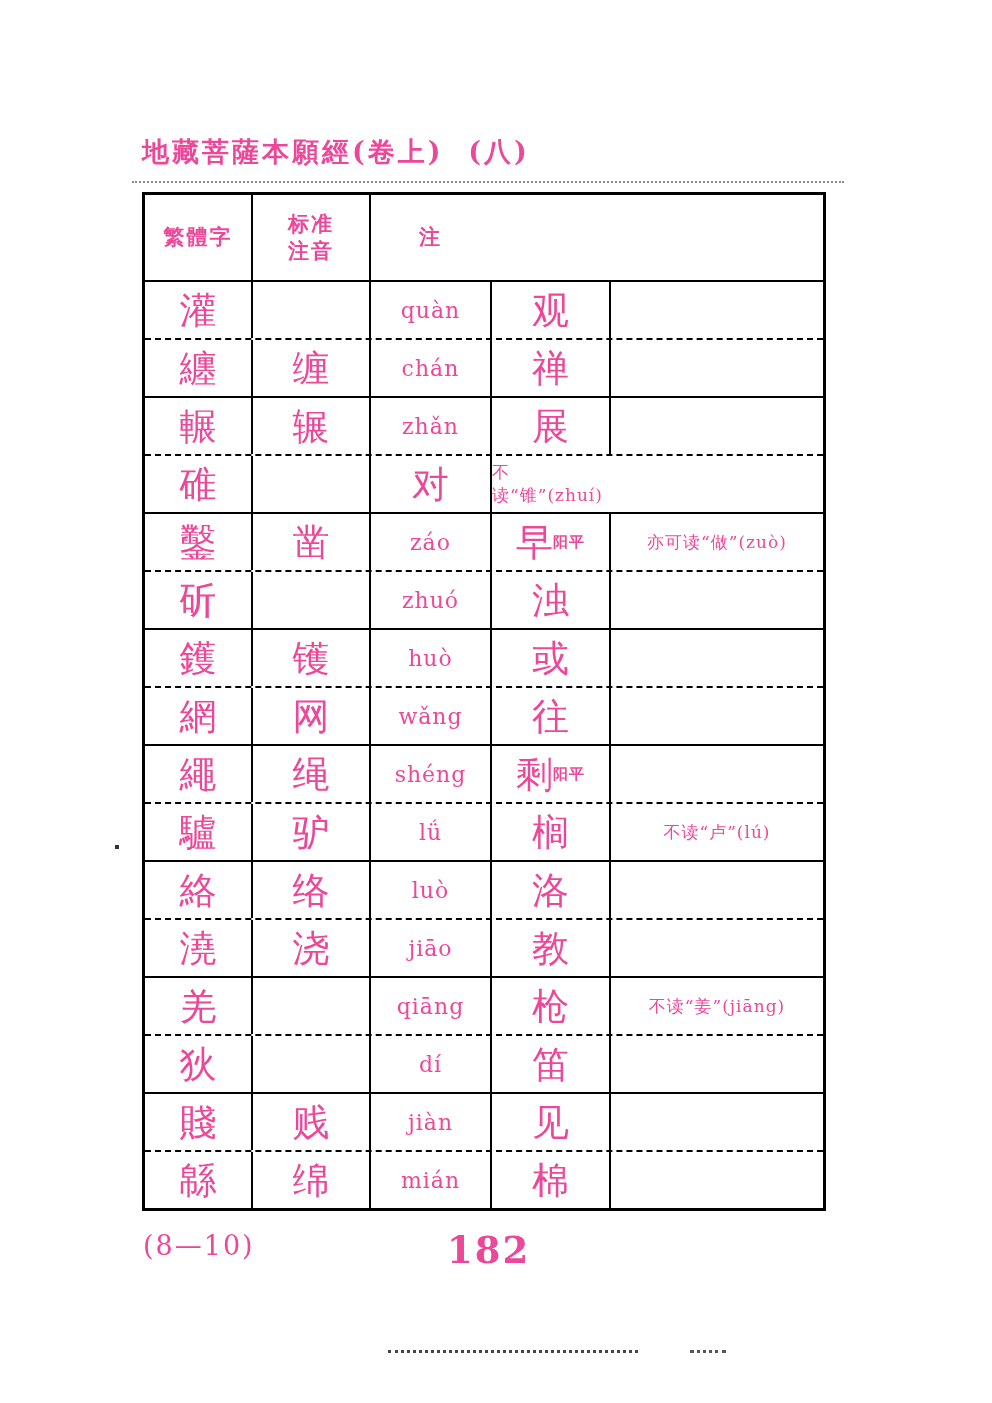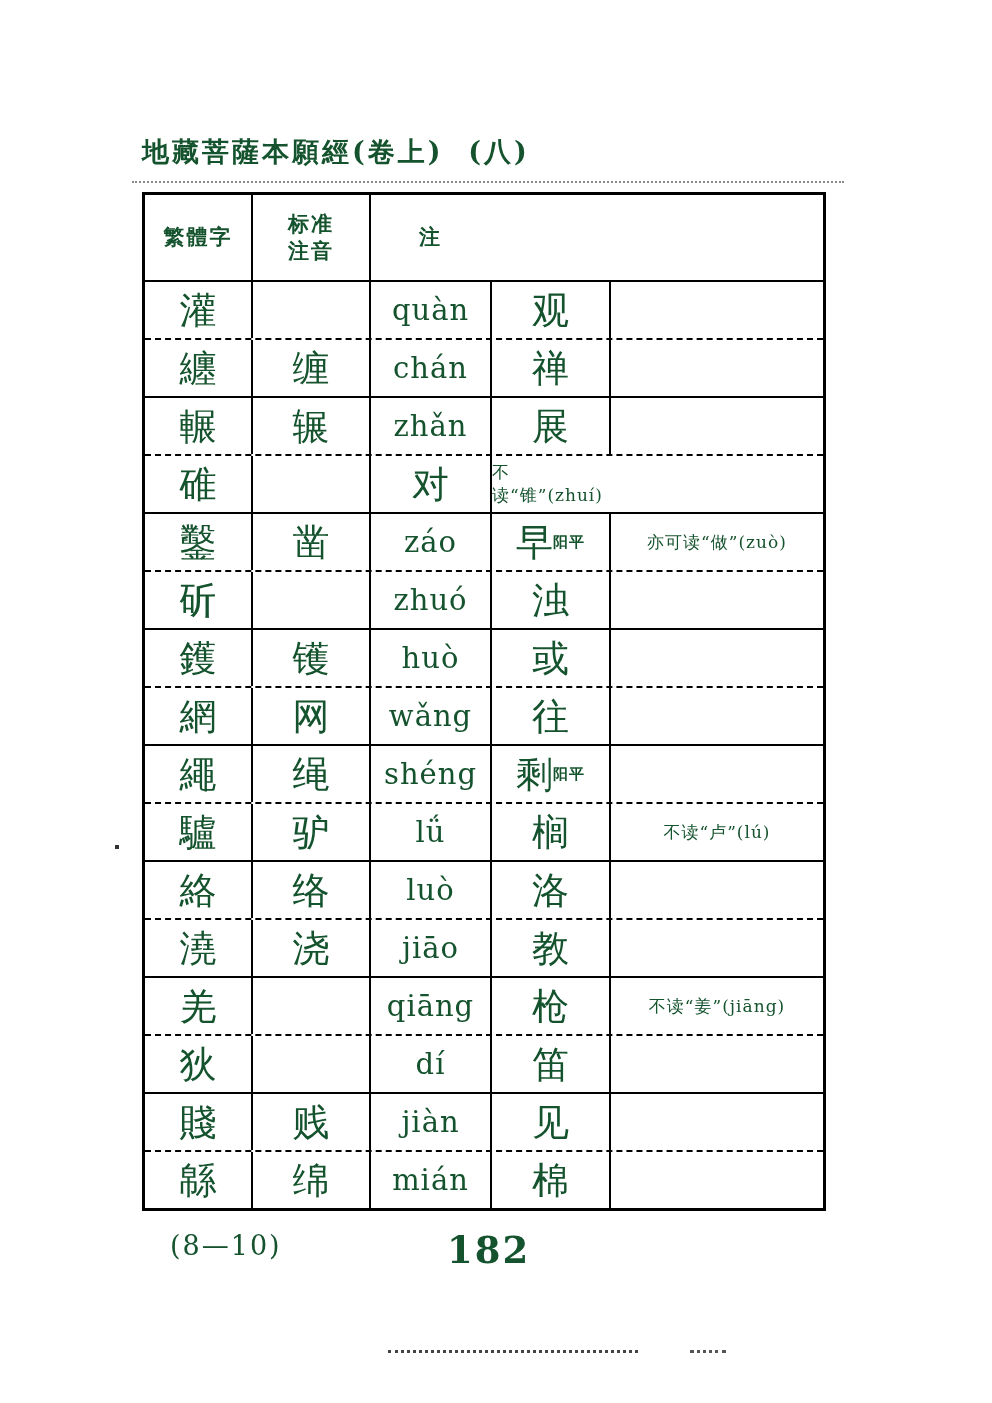--- a/index.html
+++ b/index.html
@@ -1,21 +1,21 @@
 <!DOCTYPE html>
 <html><head>
 <meta charset="utf-8">
 <style>
   * { margin:0; padding:0; box-sizing:border-box; }
   html,body { background:#e9e9e9; }
   .page {
     position:relative;
     width:992px; height:1403px;
     background:#ffffff;
-    color:#14532d;
+    color:#ec4899;
     font-family:"DejaVu Serif", serif;
     overflow:hidden;
     margin:0 auto;
   }
   .doc-title {
     position:absolute; left:142px; top:134px;
     font-size:27px; font-weight:700;
     letter-spacing:3px; white-space:pre;
   }
   .title-underline {
@@ -37,26 +37,26 @@
   
   .tr:nth-child(odd):not(.header-row) { border-top-style:dashed; }
   .td {
     display:flex; align-items:center; justify-content:center;
     border-left:2px solid #000;
     overflow:hidden;
   }
   .td:first-child { border-left:none; }
   .th { flex-direction:column; line-height:1.25; font-size:21px; font-weight:700; letter-spacing:2px; }
   .cn { font-size:37px; line-height:1; }
-  .pinyin { font-size:29px; letter-spacing:1px; font-family:"DejaVu Serif", serif; }
+  .pinyin { font-size:22px; letter-spacing:1px; font-family:"DejaVu Serif", serif; }
   .homophone-wrap { display:flex; align-items:center; }
   .tone-small { font-size:15px; font-weight:700; letter-spacing:1px; }
   .note-cell { font-size:17px; font-weight:400; letter-spacing:1px; }
   .footer-left {
-    position:absolute; left:170px; top:1230px;
+    position:absolute; left:143px; top:1230px;
     font-size:27px; letter-spacing:2px;
   }
   .page-number {
     position:absolute; left:447px; top:1228px;
     font-size:37px; font-weight:700; letter-spacing:2px;
   }
   .scan-noise-a {
     position:absolute; left:388px; top:1350px; width:250px; height:0;
     border-top:3px dotted #444;
   }

